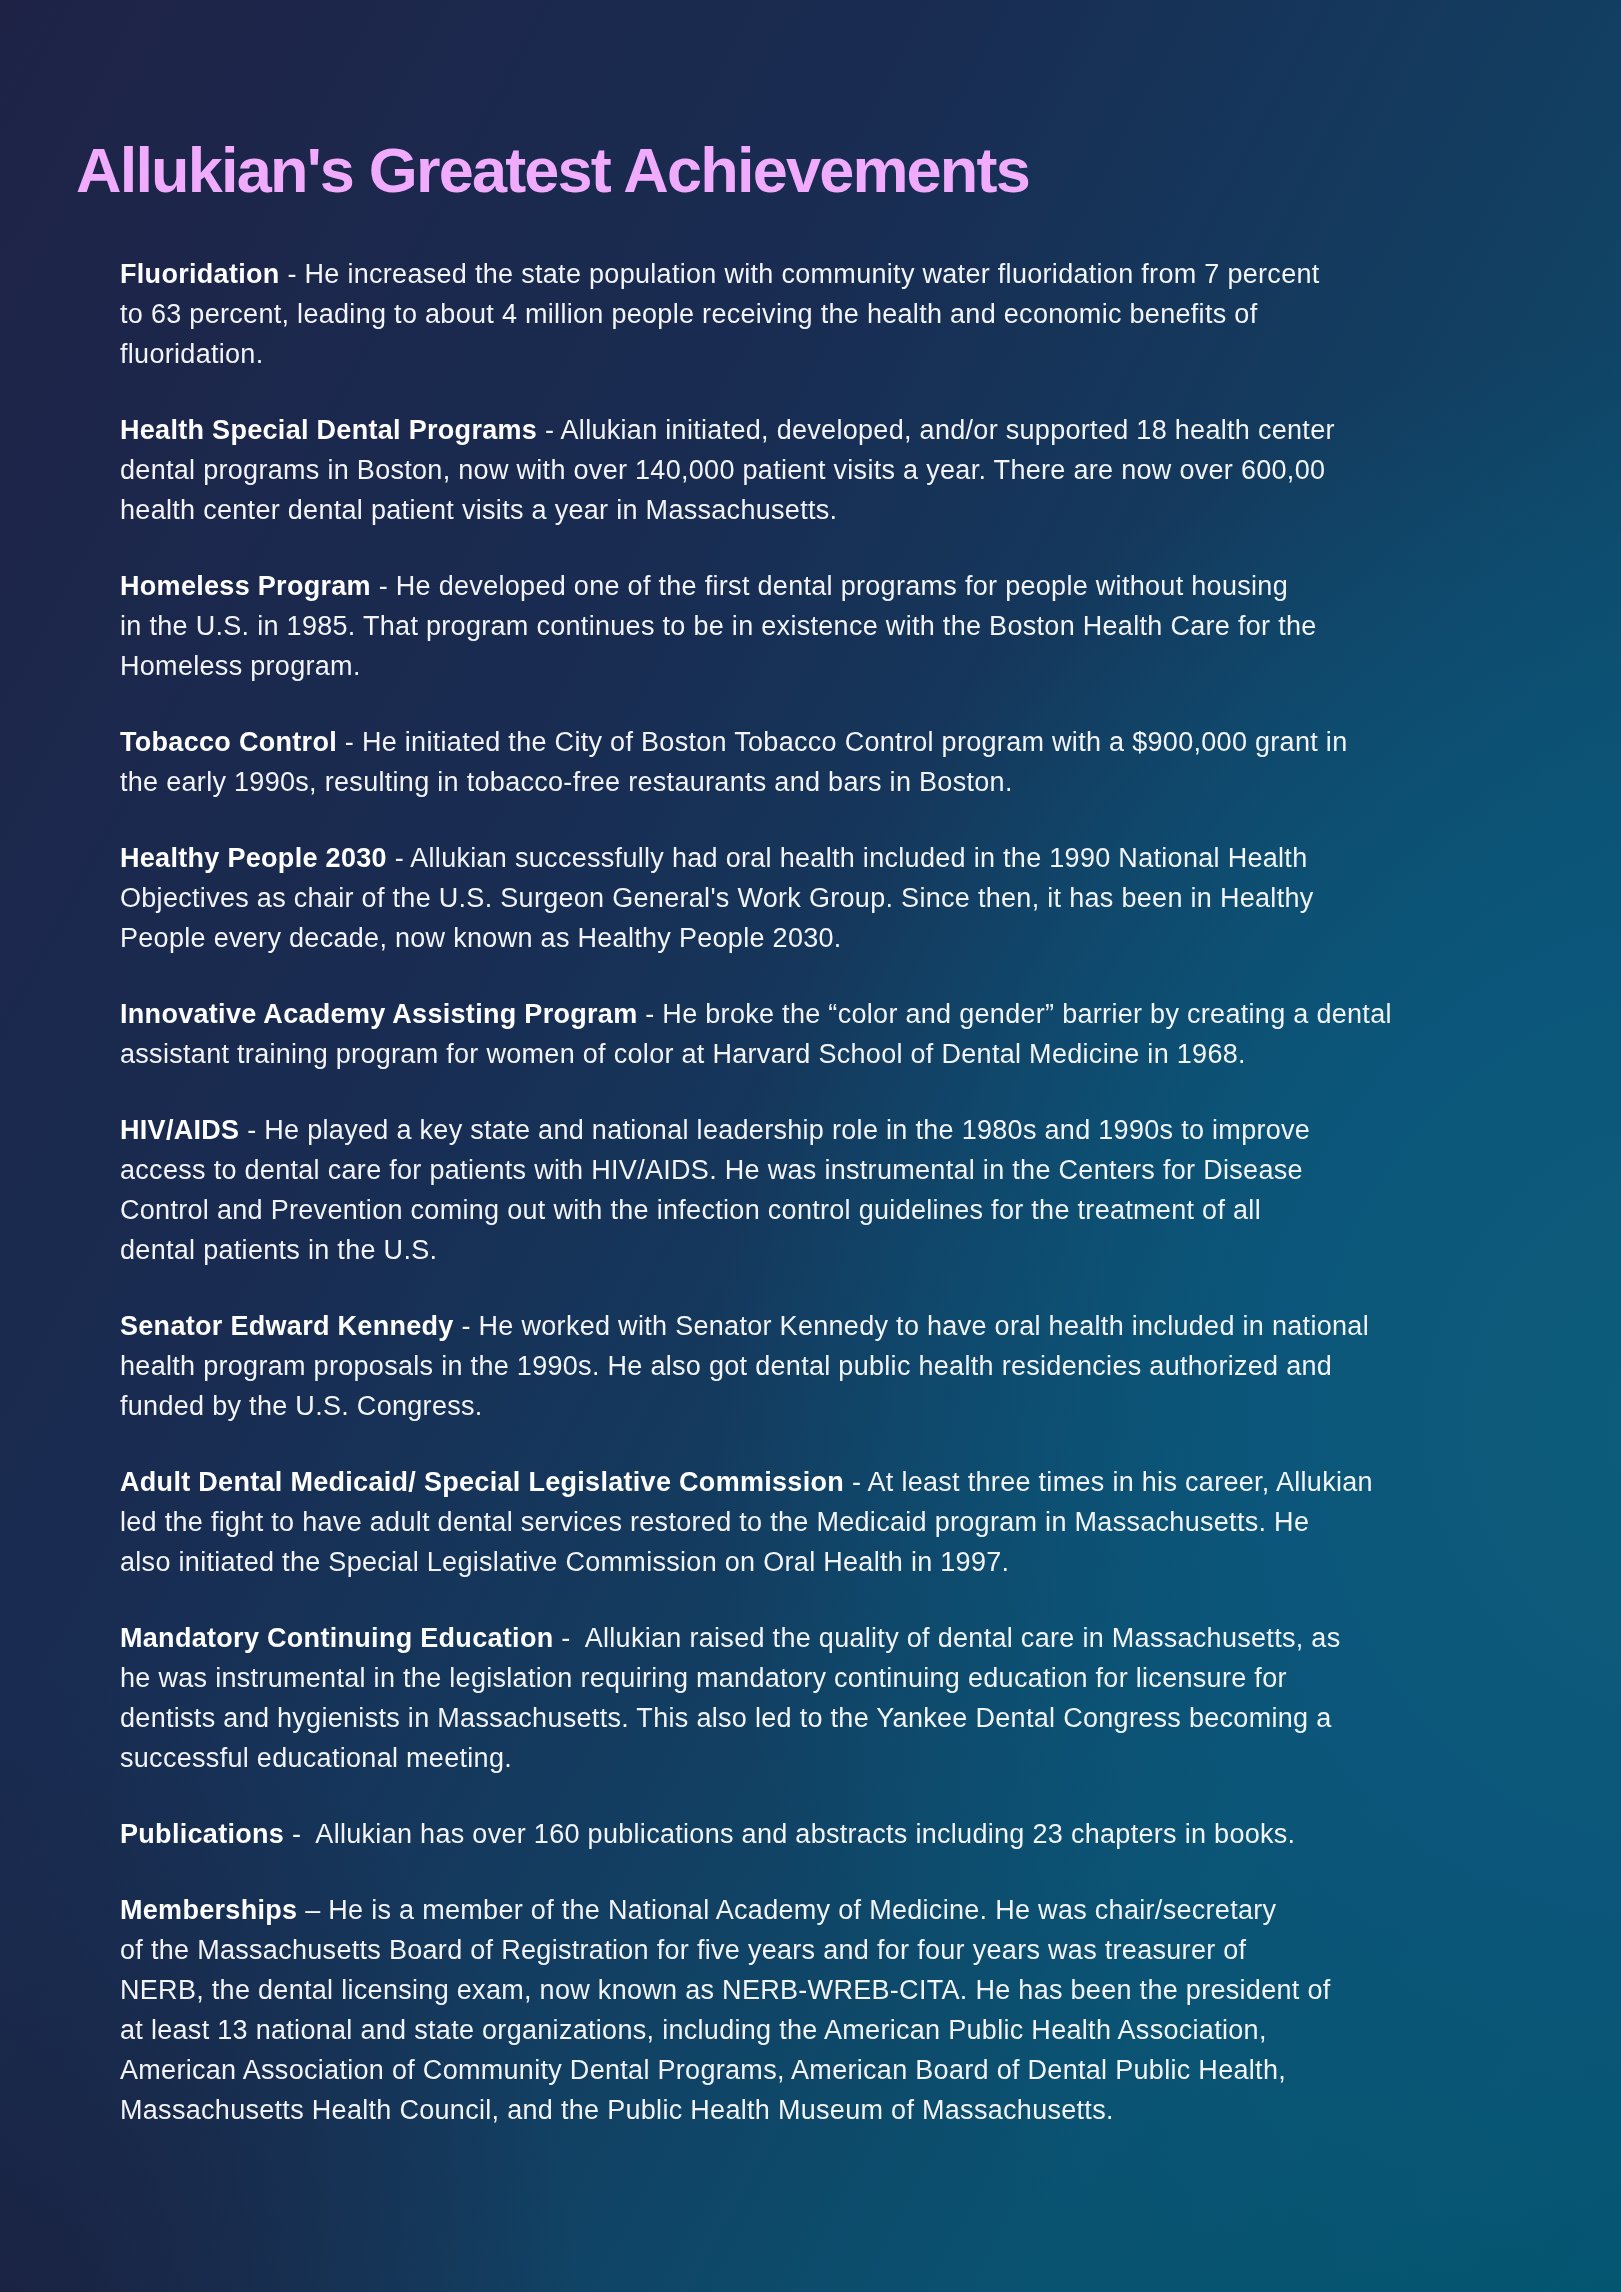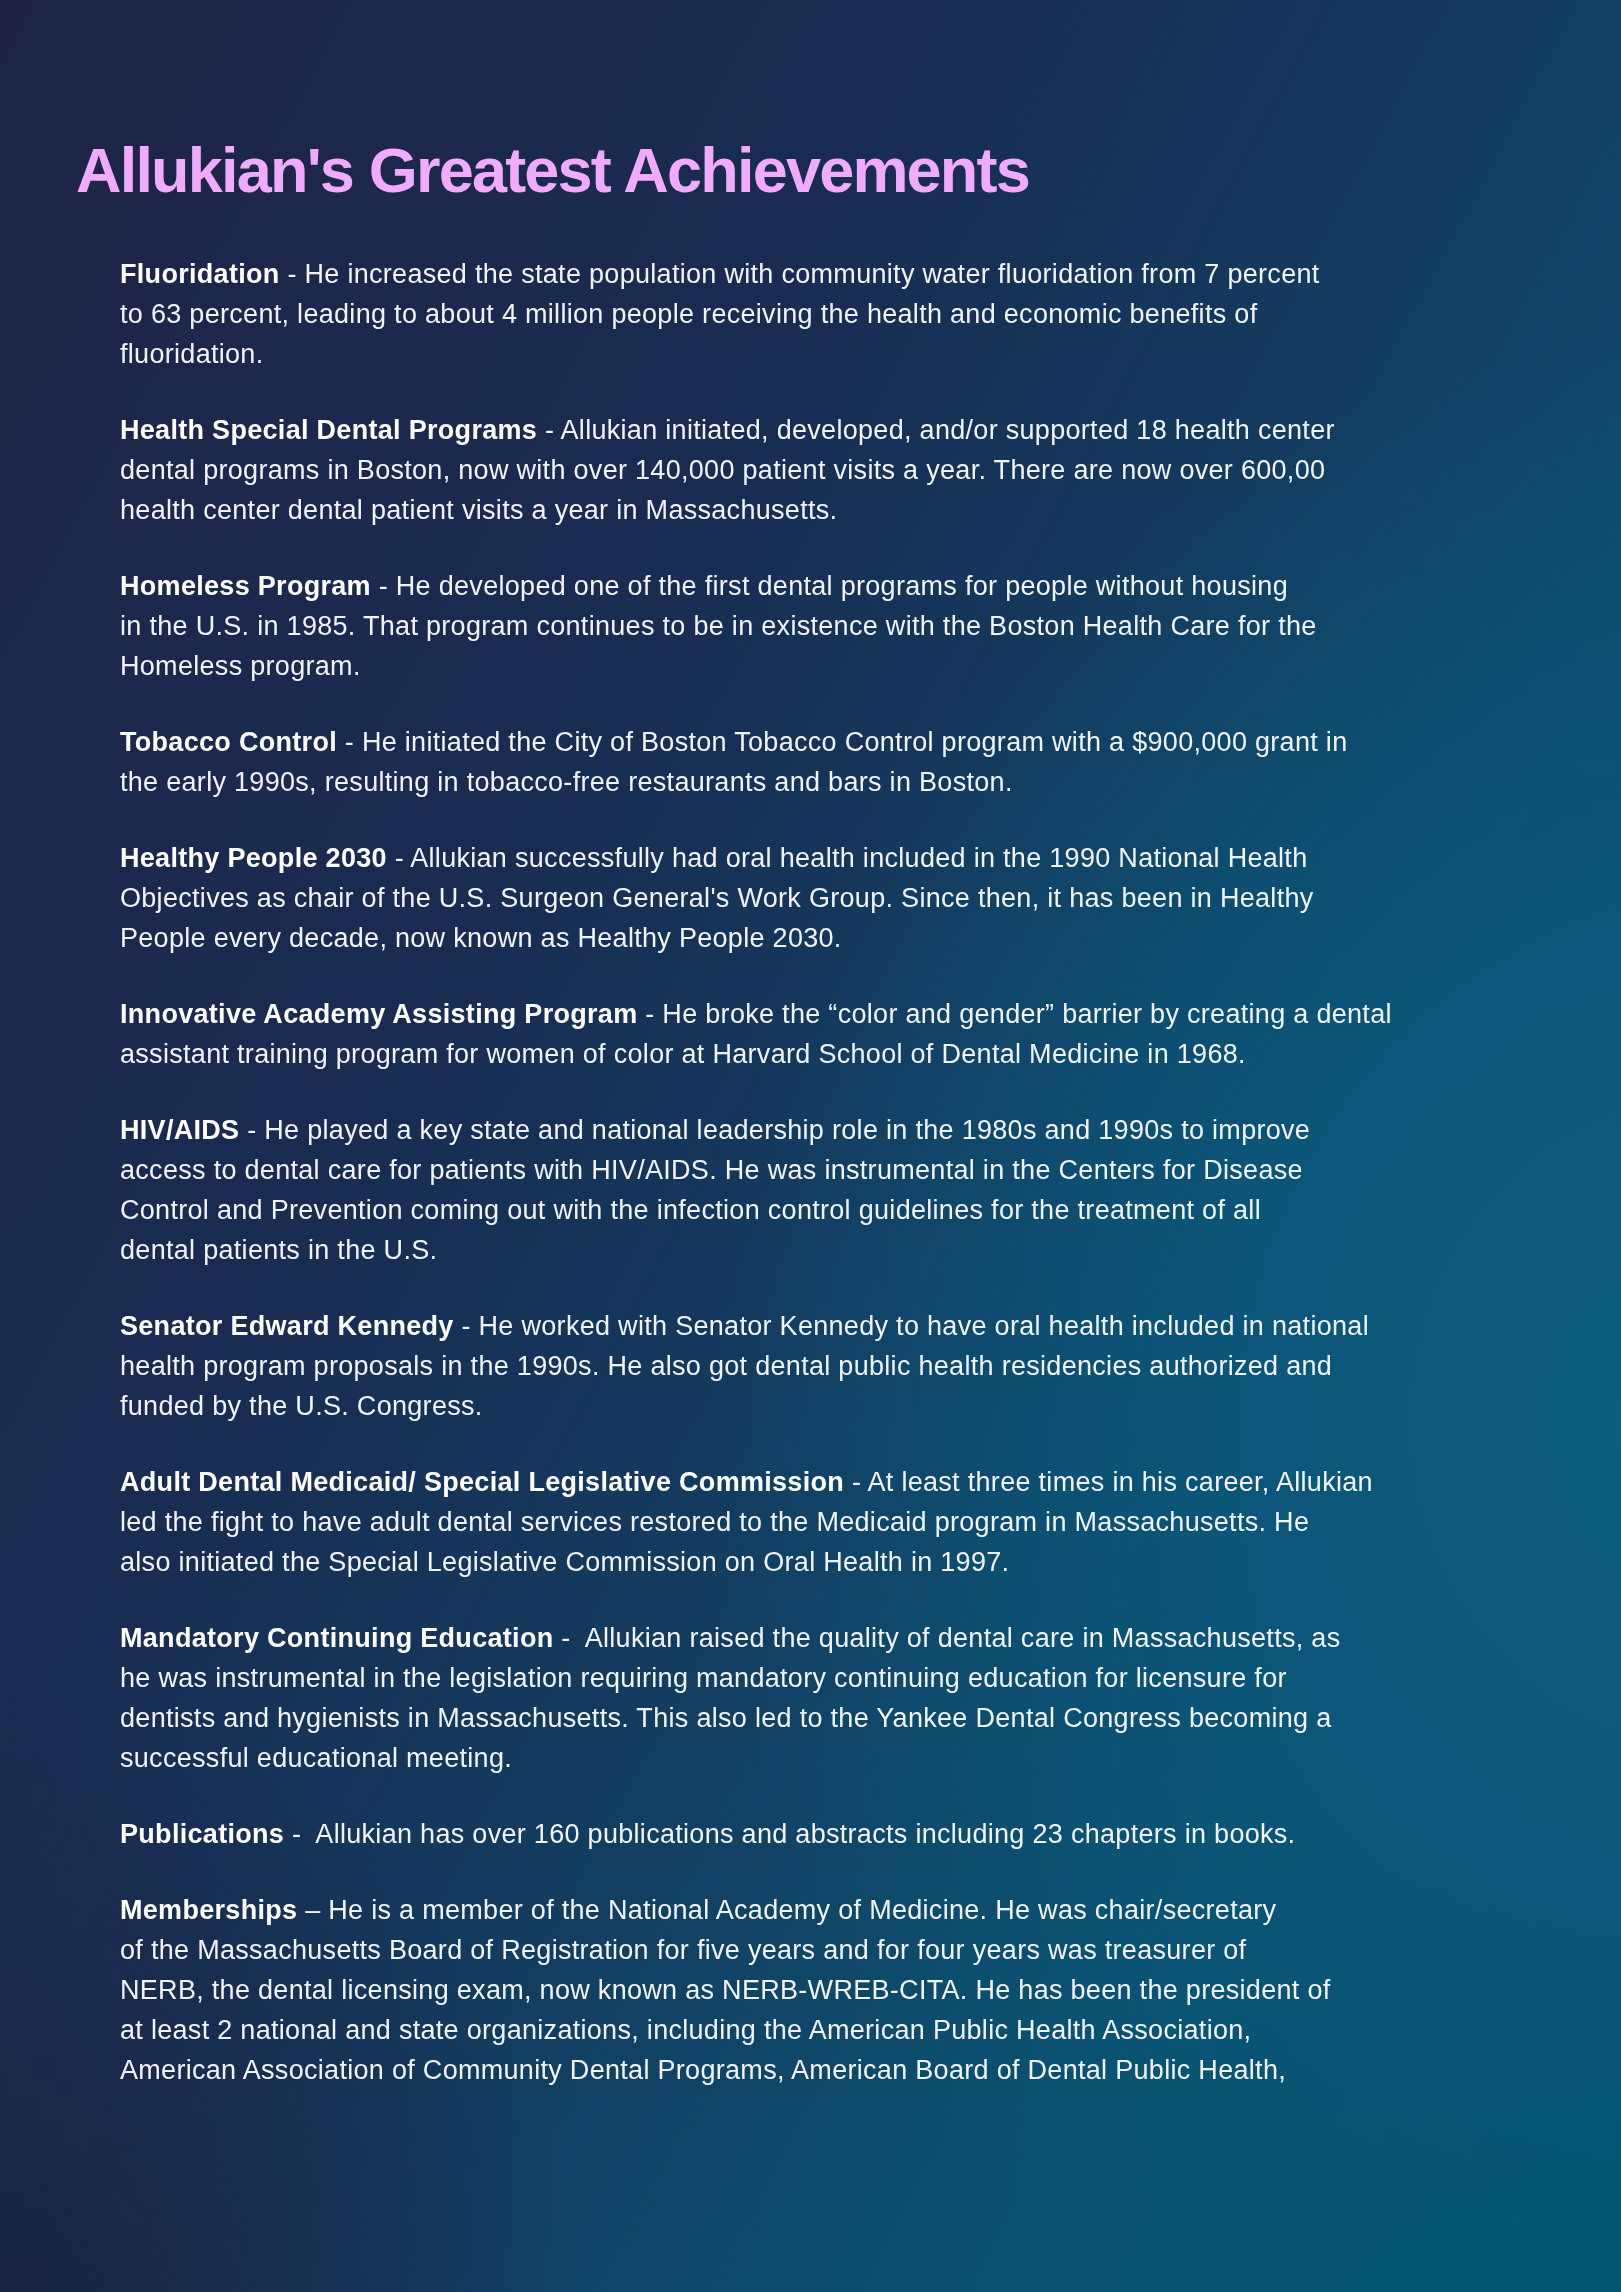--- a/index.html
+++ b/index.html
@@ -109,18 +109,19 @@
   </p>
 
   <p class="para">
     <span class="line"><b class="term">Publications</b><span> -  Allukian has over 160 publications and abstracts including 23 chapters in books.</span></span>
   </p>
 
   <p class="para">
     <span class="line"><b class="term">Memberships</b><span> – He is a member of the National Academy of Medicine. He was chair/secretary</span></span>
     <span class="line">of the Massachusetts Board of Registration for five years and for four years was treasurer of</span>
     <span class="line">NERB, the dental licensing exam, now known as NERB-WREB-CITA. He has been the president of</span>
-    <span class="line">at least 2 national and state organizations, including the American Public Health Association,</span>
+    <span class="line">at least 13 national and state organizations, including the American Public Health Association,</span>
     <span class="line">American Association of Community Dental Programs, American Board of Dental Public Health,</span>
+    <span class="line">Massachusetts Health Council, and the Public Health Museum of Massachusetts.</span>
   </p>
 
 </div>
 
 
 </body></html>

